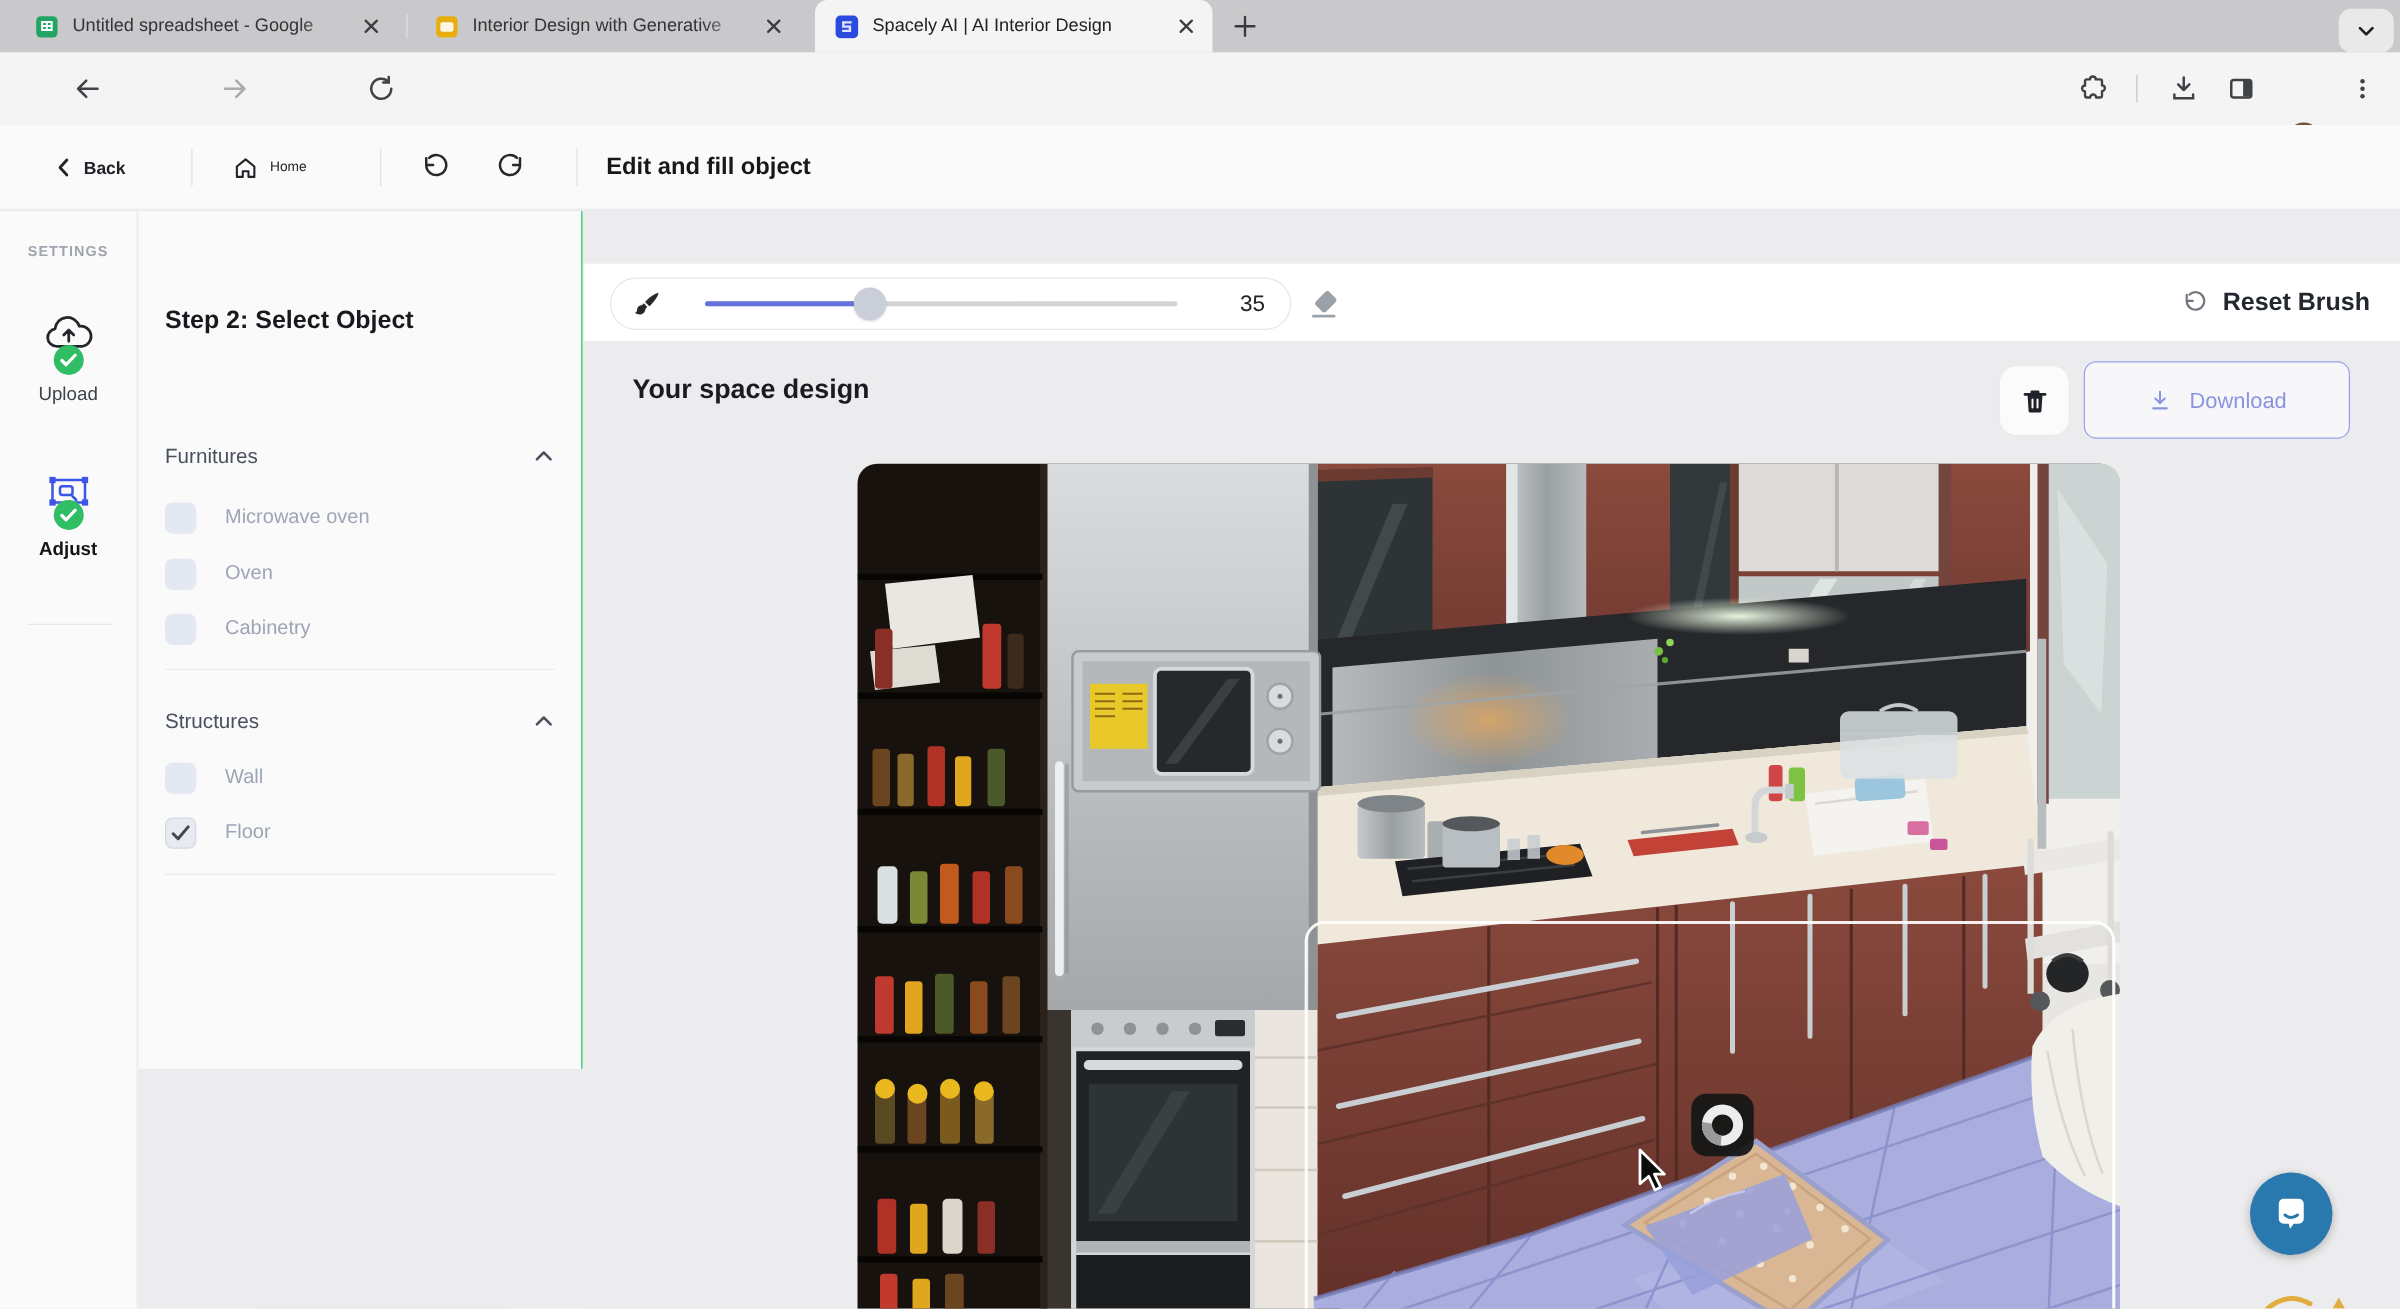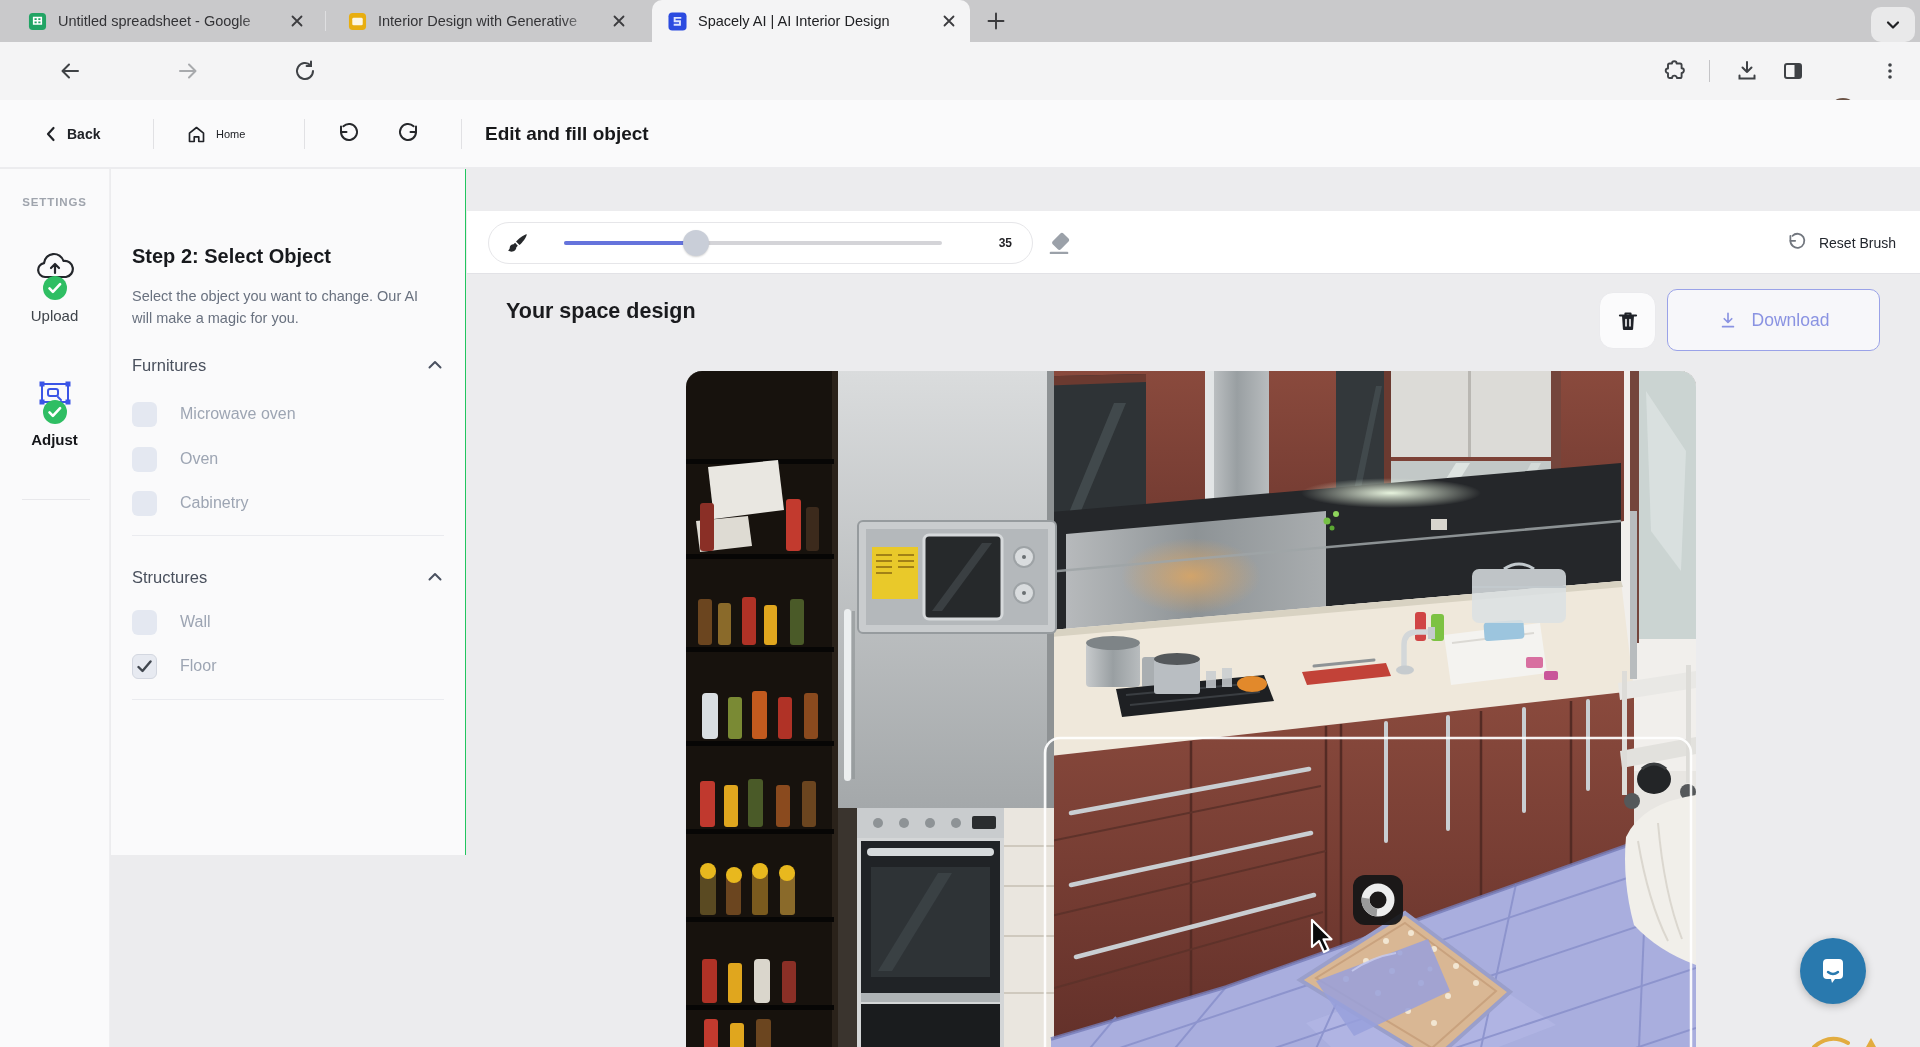--- a/index.html
+++ b/index.html
@@ -72,25 +72,25 @@
 
   
   .canvas { position:absolute; left:467px; top:0; width:1453px; height:878px; background:#ECECEE; }
   .brushbar { position:absolute; left:0; top:42px; width:1453px; height:63px; background:#FFF; border-bottom:1px solid #E2E2E6; }
   .brush-pill { position:absolute; left:21px; top:11px; width:545px; height:42px; border:1px solid #E6E6E9; border-radius:22px; background:#FFF; display:flex; align-items:center; padding:0 20px 0 16px; }
   .brush-ic { width:25px; height:25px; color:#26282B; flex:0 0 25px; }
   .slider { position:relative; margin-left:34px; width:378px; height:26px; flex:0 0 378px; }
   .slider-track { position:absolute; left:0; top:11px; width:100%; height:4px; border-radius:2px; background:#D4D4D8; }
   .slider-fill { position:absolute; left:0; top:11px; width:35%; height:4px; border-radius:2px; }
   .slider-thumb { position:absolute; left:calc(35% - 13px); top:0; width:26px; height:26px; border-radius:50%; background:#C9CED8; box-shadow:0 1px 2px rgba(0,0,0,.18); }
-  .brush-val { margin-left:auto; font-size:12px; color:#232327;font-weight:bold; }
+  .brush-val { margin-left:auto; font-size:18px; color:#232327; }
   .eraser-btn { position:absolute; left:578px; top:18px; width:28px; height:28px; color:#9BA1A9; }
   .reset-brush { position:absolute; right:24px; top:0; height:63px; display:flex; align-items:center; gap:12px; }
   .reset-brush .ric { width:21px; height:21px; color:#71767E; }
-  .reset-brush .rtx { font-size:14px; font-weight:400; color:#23272E; }
+  .reset-brush .rtx { font-size:20px; font-weight:700; color:#23272E; }
 
   .design-title { position:absolute; left:39px; top:130px; font-size:21.5px; font-weight:700; color:#1A1B1E; }
   .trash-btn { position:absolute; left:1132px; top:123px; width:57px; height:57px; background:#FBFBFC; border:1px solid #EAEAED; border-radius:14px; display:flex; align-items:center; justify-content:center; color:#1F2228; }
   .dl-btn { position:absolute; left:1200px; top:120px; width:213px; height:62px; border:1.5px solid #9AA2E8; border-radius:10px; background:#F7F7FA; display:flex; align-items:center; justify-content:center; gap:14px; color:#8A93E2; font-size:17.5px; }
 
   .image-wrap { position:absolute; left:219px; top:202px; width:1010px; height:676px; border-radius:16px 16px 0 0; overflow:hidden; background:#222; }
   .image-wrap svg { display:block; }
 
   
   .chat-fab { position:absolute; left:1800px; top:938px; width:66px; height:66px; border-radius:50%; background:#2979AE; display:flex; align-items:center; justify-content:center; box-shadow:0 2px 8px rgba(0,0,0,.25); }
@@ -255,21 +255,20 @@
             <circle cx="13" cy="13" r="12" fill="#2FBE63"></circle>
             <path d="M7.5 13.4l3.4 3.4 7.2-7.6" stroke="#fff" stroke-width="2.6" fill="none" stroke-linecap="round" stroke-linejoin="round"></path>
           </svg>
         <span class="rail-label active">Adjust</span>
       </div>
       <div class="rail-div"></div>
     </div>
 
     <div class="panel">
       <div class="panel-title">Step 2: Select Object</div>
-      <div class="panel-desc">Select the object you want to change. Our AI will make a magic for you.</div>
 
       <div class="sec-head" style="top:184px">
         <span>Furnitures</span>
         <svg class="chev" width="18" height="18" viewBox="0 0 18 18">
             <path d="M3.5 11.5L9 6l5.5 5.5" stroke="currentColor" stroke-width="2" fill="none" stroke-linecap="round" stroke-linejoin="round"></path>
           </svg>
       </div>
       <div class="chk-row" style="top:232px">
         <span class="chk"></span>
         <span class="chk-label">Microwave oven</span>

